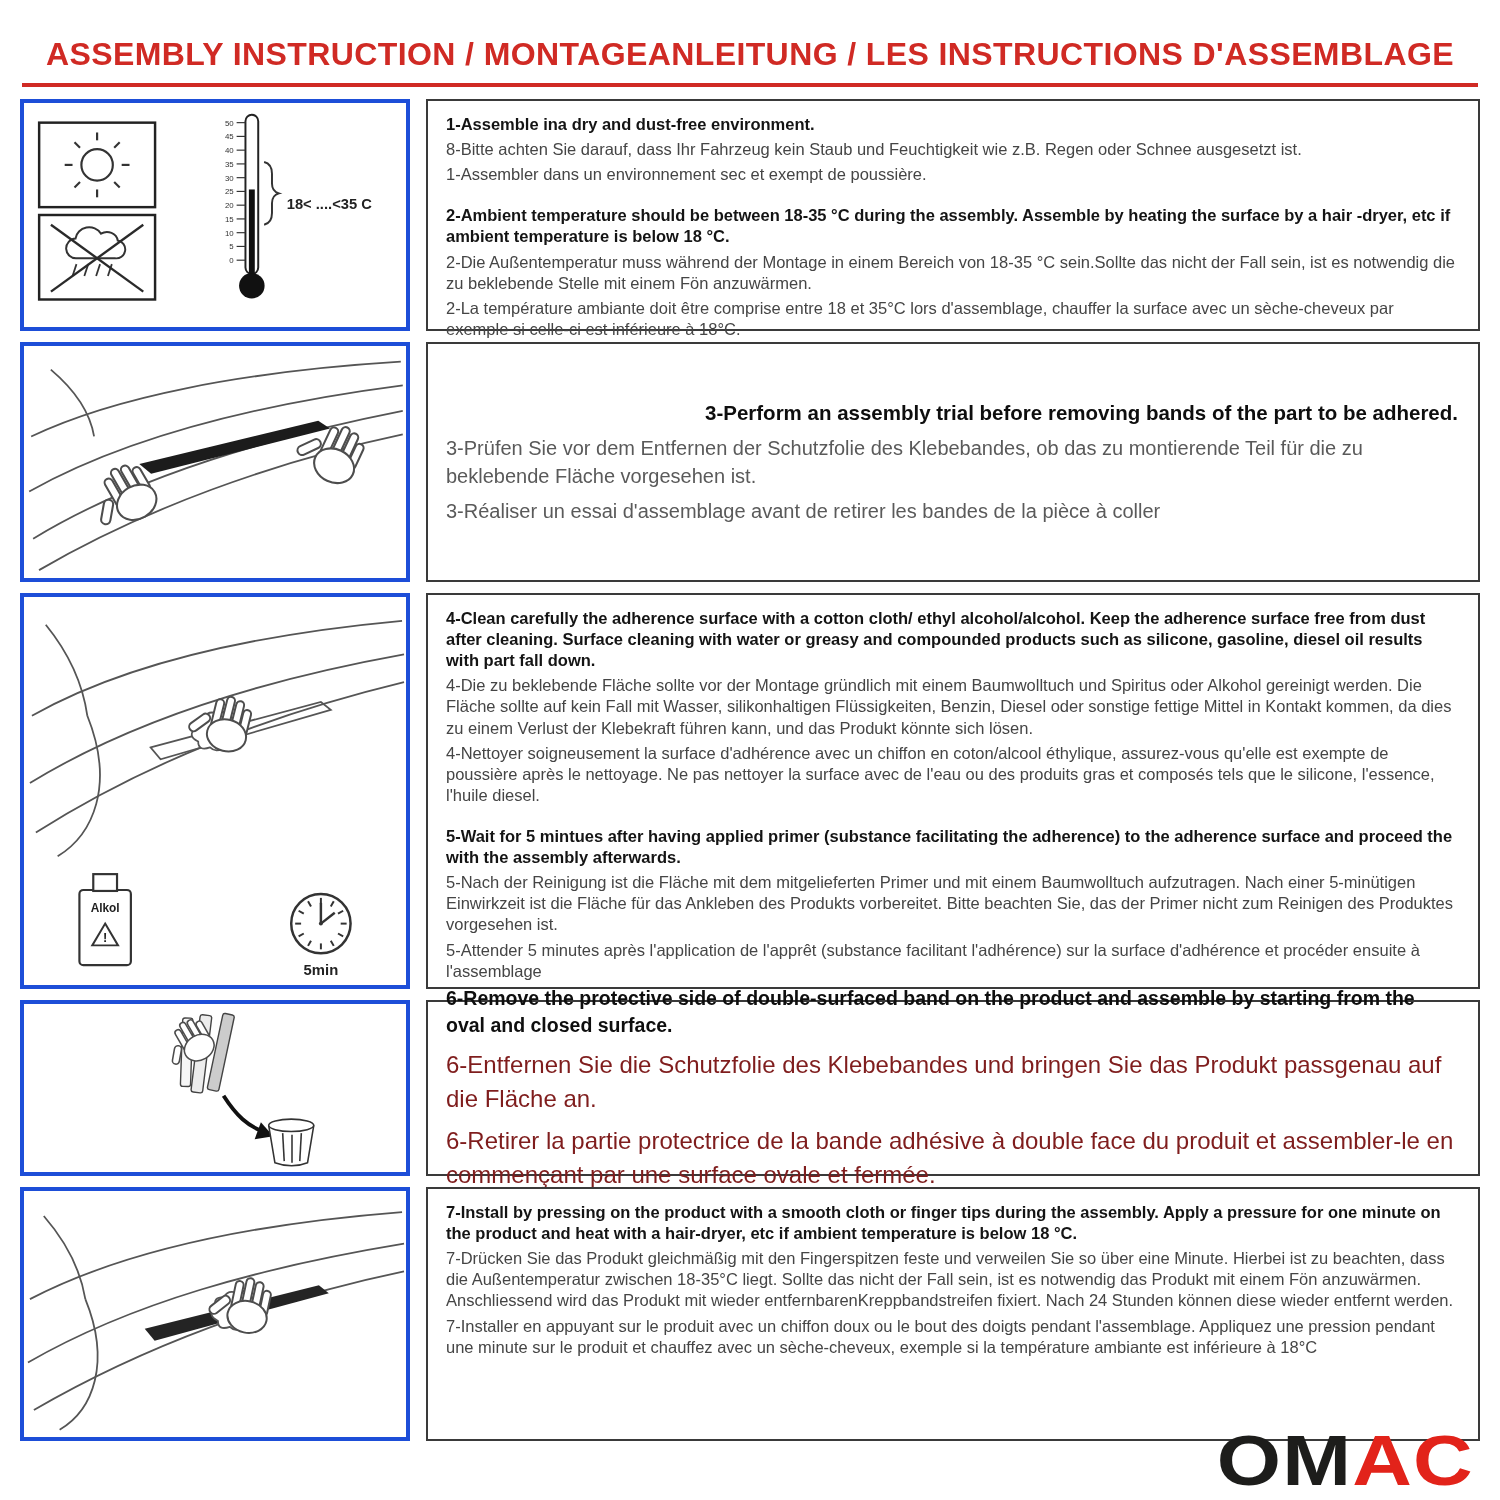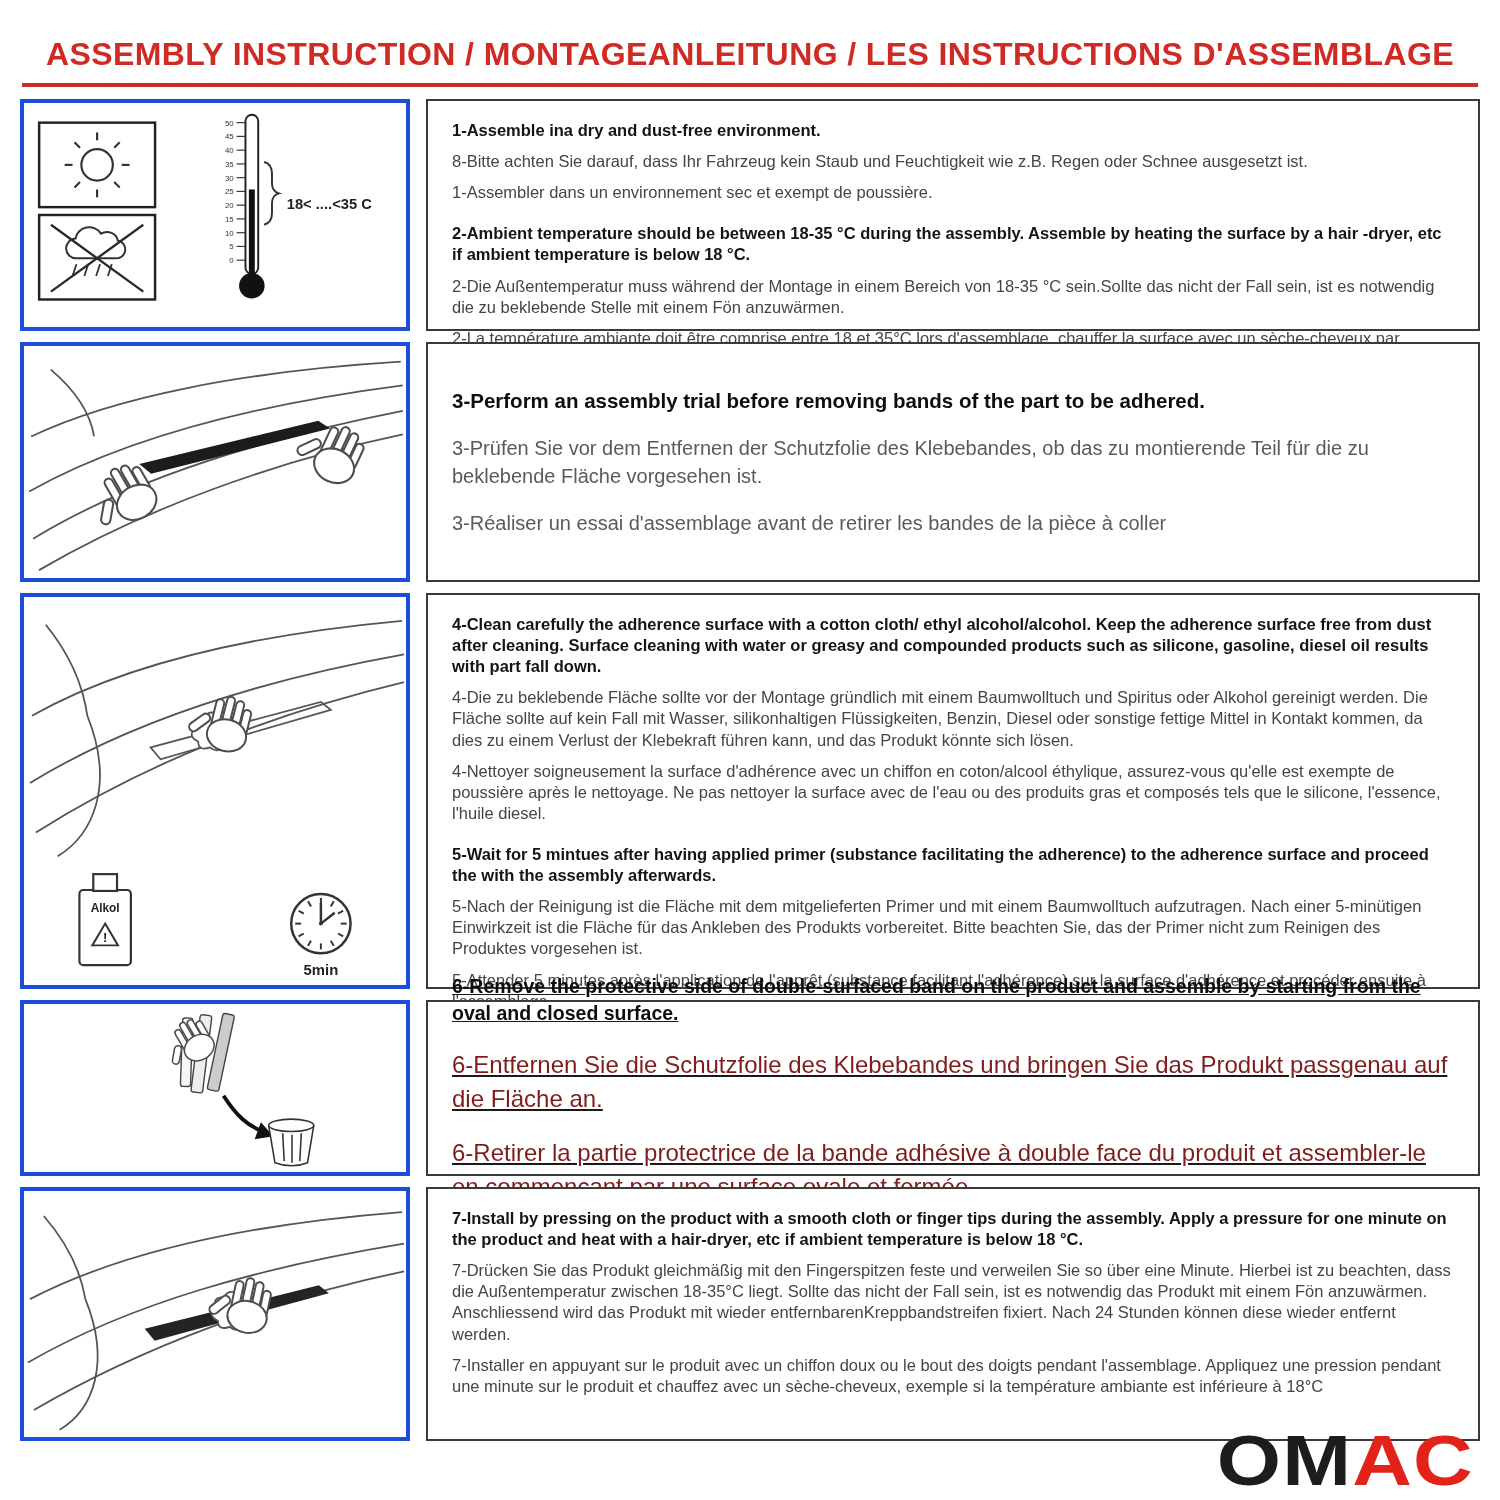--- a/index.html
+++ b/index.html
@@ -20,31 +20,31 @@
     margin:24px 0 10px 26px;white-space:nowrap;
   }
   .rule{height:4px;background:var(--red);margin:0 2px 12px 2px;}
   .row{display:flex;gap:16px;margin-bottom:11px;}
   .illus{
     flex:0 0 390px;border:4px solid #1d4ed8;background:#fff;overflow:hidden;
   }
   .illus svg{width:100%;height:100%;display:block;}
   .textbox{flex:1;border:2px solid #3a3a3a;padding:9px 16px 8px 14px;background:#fff;}
   .textbox.center{display:flex;flex-direction:column;justify-content:center;}
-  .textbox p{margin:10px;font-size:16.5px;line-height:1.28;color:var(--body);}
+  .textbox p{margin:4px;font-size:16.5px;line-height:1.28;color:var(--body);}
   .textbox p.b{font-weight:700;color:#141414;}
   .textbox p.gap{margin-top:20px;}
   .row.big .textbox p{font-size:20px;line-height:1.38;color:#5a5a5a;}
-  .row.big .textbox p.b{font-size:20.5px;color:#0e0e0e;}
+  .row.big .textbox p.b{font-size:20.5px;color:#0e0e0e;text-align:right;}
   .row.mid .textbox p{font-size:24px;line-height:1.42;color:#7f1d1d;}
   .row.mid .textbox p.b{font-size:19.5px;color:#0e0e0e;}
   .r1{height:232px;}
   .r2{height:240px;}
   .r3{height:396px;}
-  .r4{height:176px;text-decoration:underline;}
+  .r4{height:176px;}
   .r5{height:254px;border-radius:7px;}
   .logo{
     position:absolute;right:26px;bottom:4px;line-height:1;
     font-weight:900;font-size:70px;letter-spacing:1px;
     transform:scaleX(1.18);transform-origin:right bottom;
   }
   .lg-dark{color:#1d1d1b;}
   .lg-red{color:#e2231a;}
   .defs-holder{position:absolute;width:0;height:0;overflow:hidden;}
 </style>

